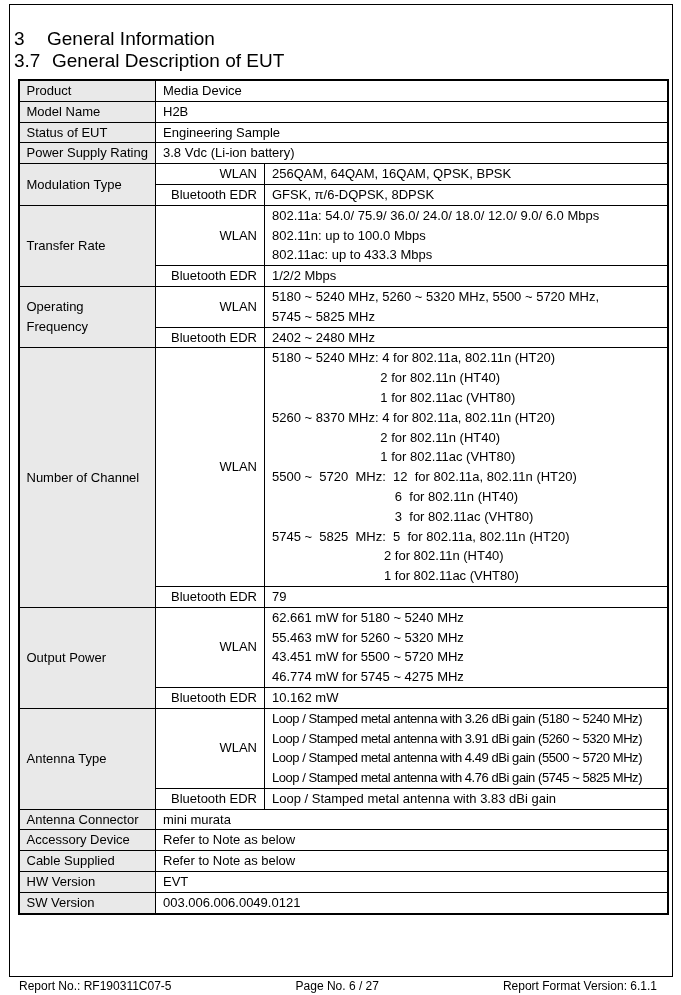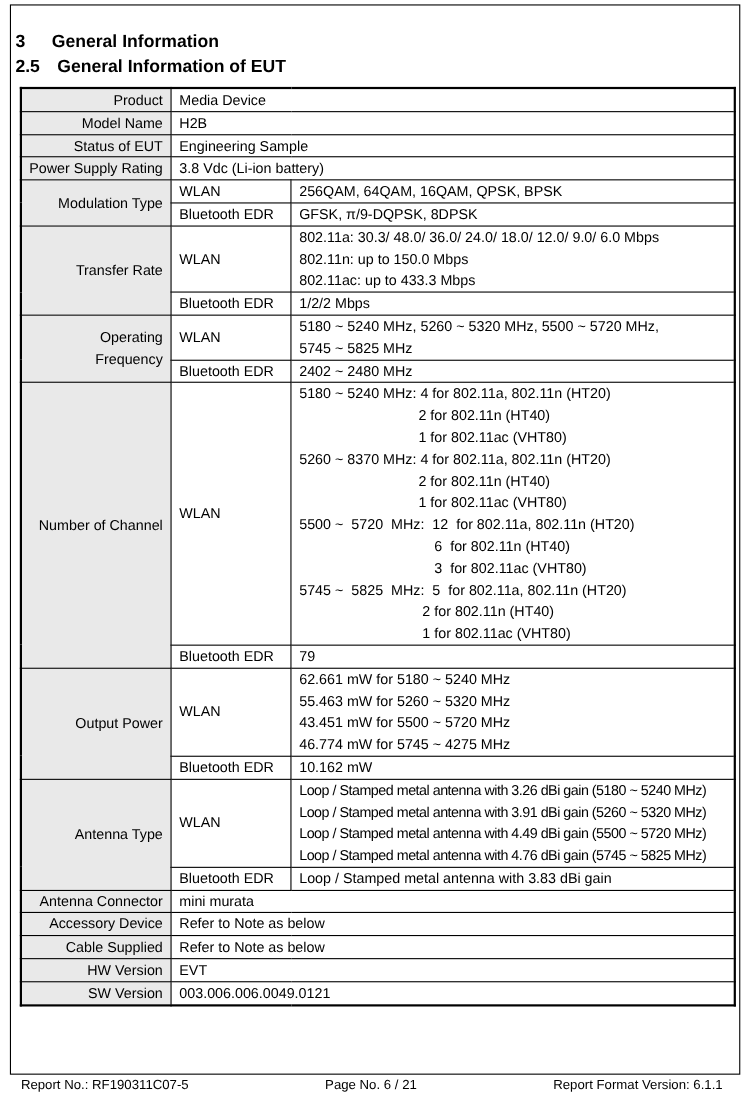--- a/index.html
+++ b/index.html
@@ -13,58 +13,58 @@
   body{
     width:681px;height:995px;position:relative;
     font-family:"Liberation Sans","DejaVu Sans",sans-serif;
     color:var(--text-c);background:var(--page-bg);
   }
   .frame{
     position:absolute;left:9px;top:4px;width:664px;height:973px;
     border:1.5px solid var(--border-c);background:var(--page-bg);
   }
   .heading{
-    font-size:16px;font-weight:bold;line-height:15px;
+    font-size:19px;font-weight:normal;line-height:15px;
   }
   .h1{margin:26px 0 0 4px;}
   .h2{margin:7px 0 0 4px;}
   .h-num{display:inline-block;}
   .h1 .h-num{width:33px;}
   .h2 .h-num{width:38px;}
   table.eut{
     border-collapse:collapse;table-layout:fixed;
     margin:11px 0 0 7.5px;width:649px;
     border:2px solid var(--border-c);
   }
   table.eut td{
     border:1px solid var(--border-c);
     font-size:13px;line-height:19.8px;
     padding:0 7px;vertical-align:middle;
     overflow:hidden;
   }
-  td.label-cell{background:var(--label-bg);text-align:right;}
-  td.sub-cell{background:#fff;}
+  td.label-cell{background:var(--label-bg);}
+  td.sub-cell{background:#fff;text-align:right;}
   td.value-cell{background:#fff;}
   .value-line{white-space:pre-wrap;}
   .value-line.tight{letter-spacing:-0.45px;}
   .footer{
     position:absolute;left:19px;top:979px;width:638px;
     display:flex;justify-content:space-between;
     font-size:12px;line-height:14px;
   }
 </style>
 </head>
 <body>
 
 <div class="frame">
   <div class="heading h1">
     <span class="h-num">3</span><span>General Information</span>
   </div>
   <div class="heading h2">
-    <span class="h-num">2.5</span><span>General Information of EUT</span>
+    <span class="h-num">3.7</span><span>General Description of EUT</span>
   </div>
 
   <table class="eut">
     <colgroup>
       <col style="width:137px">
       <col style="width:109px">
       <col style="width:403px">
     </colgroup>
     <tbody>
         <tr>
@@ -94,29 +94,29 @@
         <tr>
           <td class="label-cell" rowspan="2">Modulation Type</td>
           <td class="sub-cell">WLAN</td>
           <td class="value-cell">
             <div class="value-line">256QAM, 64QAM, 16QAM, QPSK, BPSK</div>
           </td>
         </tr>
         <tr>
           <td class="sub-cell">Bluetooth EDR</td>
           <td class="value-cell">
-            <div class="value-line">GFSK, π/9-DQPSK, 8DPSK</div>
+            <div class="value-line">GFSK, π/6-DQPSK, 8DPSK</div>
           </td>
         </tr>
         <tr>
           <td class="label-cell" rowspan="2">Transfer Rate</td>
           <td class="sub-cell">WLAN</td>
           <td class="value-cell">
-            <div class="value-line">802.11a: 30.3/ 48.0/ 36.0/ 24.0/ 18.0/ 12.0/ 9.0/ 6.0 Mbps</div>
-            <div class="value-line">802.11n: up to 150.0 Mbps</div>
+            <div class="value-line">802.11a: 54.0/ 75.9/ 36.0/ 24.0/ 18.0/ 12.0/ 9.0/ 6.0 Mbps</div>
+            <div class="value-line">802.11n: up to 100.0 Mbps</div>
             <div class="value-line">802.11ac: up to 433.3 Mbps</div>
           </td>
         </tr>
         <tr>
           <td class="sub-cell">Bluetooth EDR</td>
           <td class="value-cell">
             <div class="value-line">1/2/2 Mbps</div>
           </td>
         </tr>
         <tr>
@@ -218,15 +218,15 @@
           <td class="value-cell" colspan="2">
             <div class="value-line">003.006.006.0049.0121</div>
           </td>
         </tr>
       </tbody>
   </table>
 </div>
 
 <div class="footer">
   <span>Report No.: RF190311C07-5</span>
-  <span>Page No. 6 / 21</span>
+  <span>Page No. 6 / 27</span>
   <span>Report Format Version: 6.1.1</span>
 </div>
 
 </body></html>

